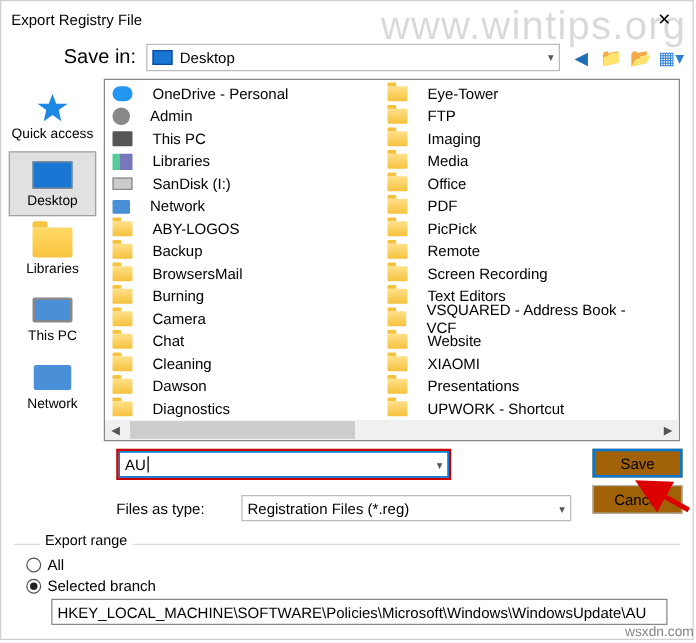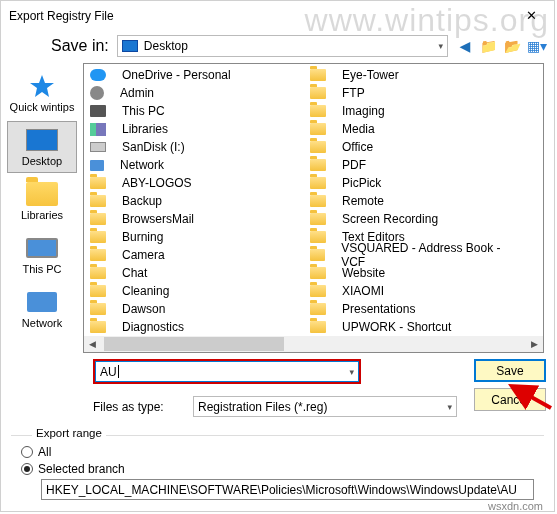--- a/index.html
+++ b/index.html
@@ -1,18 +1,18 @@
 <!DOCTYPE html>
 <html><head>
 <meta charset="utf-8">
 <style>
   * { box-sizing: border-box; font-family: "Segoe UI", Tahoma, sans-serif; }
   body { margin: 0; background: #fff; width: 557px; height: 514px; position: relative; overflow: hidden; }
   .watermark1 { position: absolute; top: 2px; right: 8px; font-size: 32px; color: rgba(0,0,0,0.15); font-weight: 400; letter-spacing: 1px; z-index: 100; pointer-events: none; }
-  .watermark2 { position: absolute; bottom: 2px; right: 14px; font-size: 11px; color: rgba(0,0,0,0.5); z-index: 100; pointer-events: none; }
+  .watermark2 { position: absolute; bottom: 2px; right: 2px; font-size: 11px; color: rgba(0,0,0,0.5); z-index: 100; pointer-events: none; }
 
   .dialog { border: 1px solid #d0d0d0; width: 555px; height: 512px; background: white; position: relative; }
   .titlebar { height: 30px; display: flex; align-items: center; padding-left: 8px; font-size: 12px; position: relative; }
   .close-btn { position: absolute; right: 0; top: 0; width: 45px; height: 28px; display: flex; align-items: center; justify-content: center; font-size: 13px; }
 
   .save-in-row { display: flex; align-items: center; padding: 4px 8px 6px 50px; gap: 8px; }
   .save-in-combo { flex: 1; height: 22px; border: 1px solid #bbb; display: flex; align-items: center; padding: 0 4px; font-size: 12px; background: white; }
   .save-in-combo .chev { margin-left: auto; font-size: 9px; color: #555; }
   .desk-icon { width: 16px; height: 12px; background: #1976d2; margin-right: 6px; border: 1px solid #0d47a1; }
   .toolbar-icons { display: flex; gap: 6px; }
@@ -41,21 +41,21 @@
   .sb-thumb { width: 180px; height: 14px; background: #ccc; margin-left: 3px; }
 
   .filename-area { padding: 6px 8px 4px 92px; }
   .fn-row { display: flex; align-items: center; gap: 12px; margin-bottom: 6px; font-size: 12px; }
   .fn-label { width: 88px; }
   .fn-input-wrap { border: 2px solid #c00; padding: 0; }
   .fn-combo { width: 264px; height: 21px; border: 1px solid #0078d4; display: flex; align-items: center; padding: 0 4px; font-size: 12px; outline: 1px solid #0078d4; outline-offset: -1px; }
   .fn-combo .chev, .st-combo .chev { margin-left: auto; font-size: 9px; color: #555; }
   .st-combo { width: 264px; height: 21px; border: 1px solid #bbb; display: flex; align-items: center; padding: 0 4px; font-size: 12px; }
   .action-btns { display: flex; flex-direction: column; gap: 6px; margin-left: auto; }
-  .btn { width: 72px; height: 23px; border: 1px solid #aeaeae; background: #fef9c3; font-size: 12px; display: flex; align-items: center; justify-content: center; cursor: pointer; }
+  .btn { width: 72px; height: 23px; border: 1px solid #aeaeae; background: #a16207; font-size: 12px; display: flex; align-items: center; justify-content: center; cursor: pointer; }
   .btn.primary { border: 2px solid #0078d4; }
   .btn-row-wrap { display: flex; align-items: flex-start; gap: 12px; }
   .combo-col { display: flex; flex-direction: column; gap: 6px; }
 
   .export-range { border-top: 1px solid #ddd; margin: 8px 10px 0 10px; padding: 6px 2px 6px 2px; position: relative; }
   .er-legend { position: absolute; top: -9px; left: 21px; background: white; padding: 0 4px; font-size: 11.5px; }
   .radio-row { display: flex; align-items: center; gap: 5px; font-size: 12px; margin: 3px 8px; }
   .branch-input { margin: 2px 8px 2px 28px; height: 21px; border: 1px solid #888; padding: 2px 4px; font-size: 12px; display: flex; align-items: center; }
 
   .star-svg { fill: #1e88e5; }
@@ -119,21 +119,21 @@
   </div>
 
   <div class="main-area">
     <div class="places-bar">
       <div class="place">
         <div class="place-icon">
             <svg width="26" height="24" class="star-svg">
               <polygon points="13,1 16,9 25,9 18,14 20,23 13,18 6,23 8,14 1,9 10,9"></polygon>
             </svg>
           </div>
-        <span>Quick wintips</span>
+        <span>Quick access</span>
       </div>
       <div class="place selected">
         <div class="place-icon">
             <div class="desktop-mini"></div>
           </div>
         <span>Desktop</span>
       </div>
       <div class="place">
         <div class="place-icon">
             <div class="folder-big"></div>

